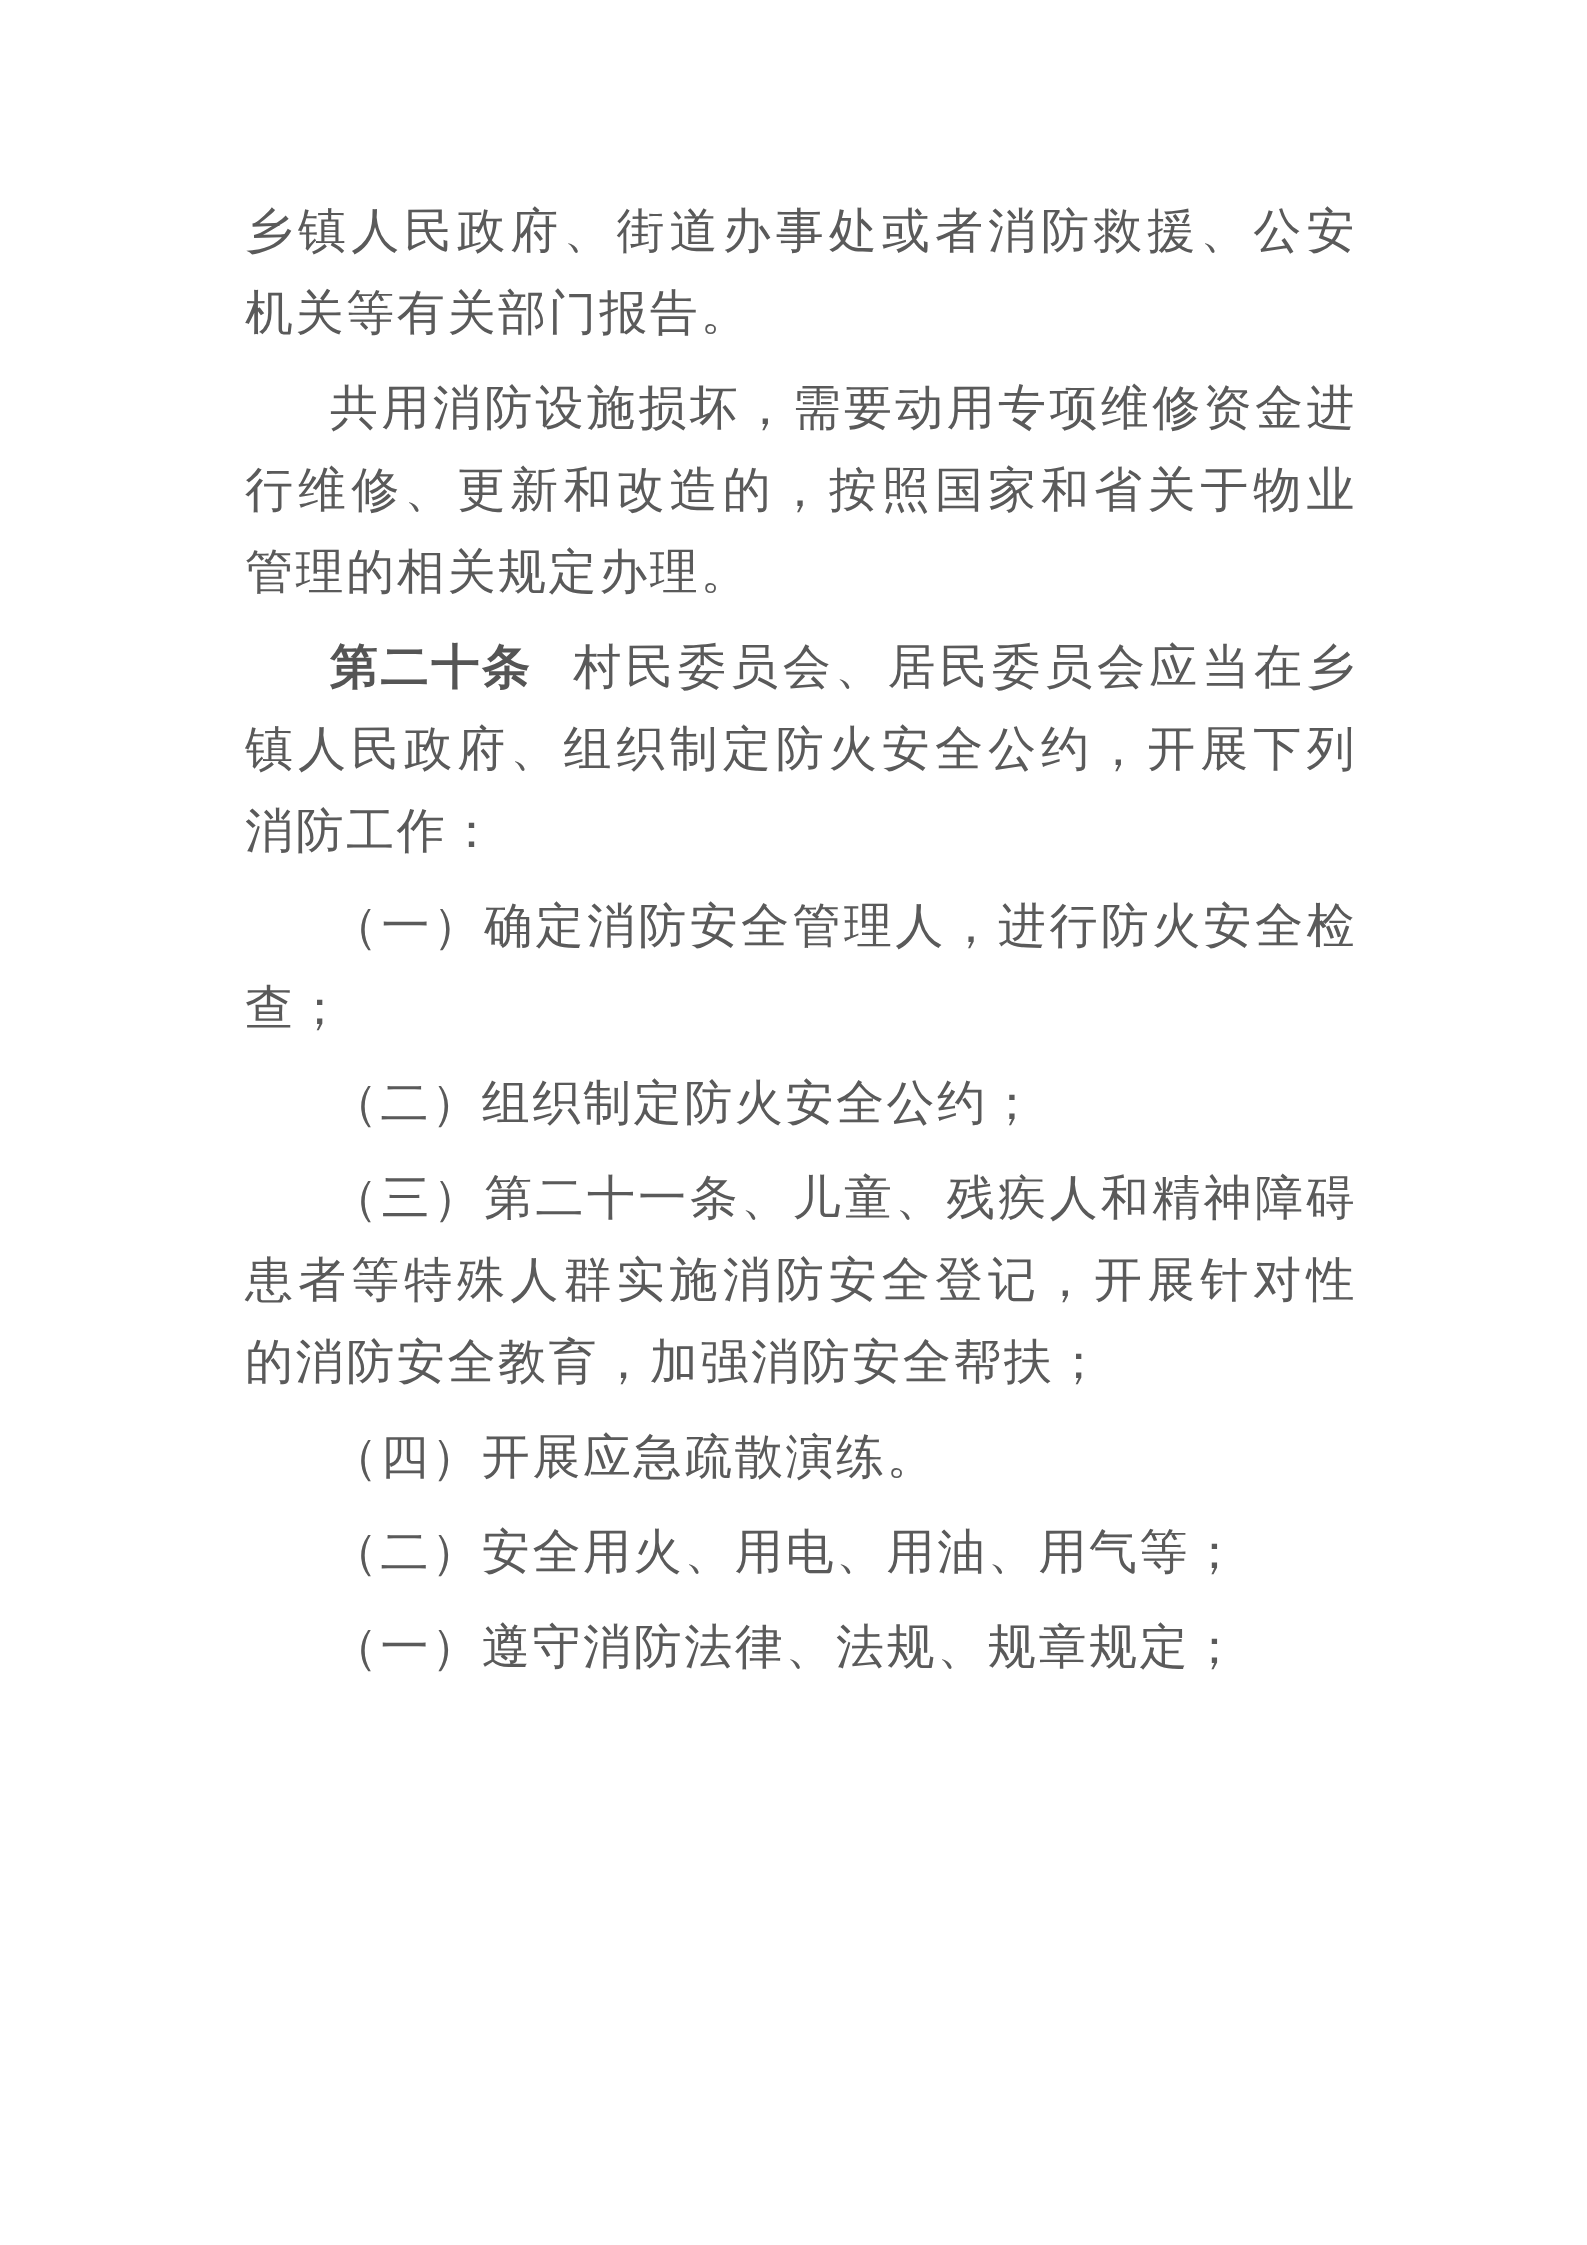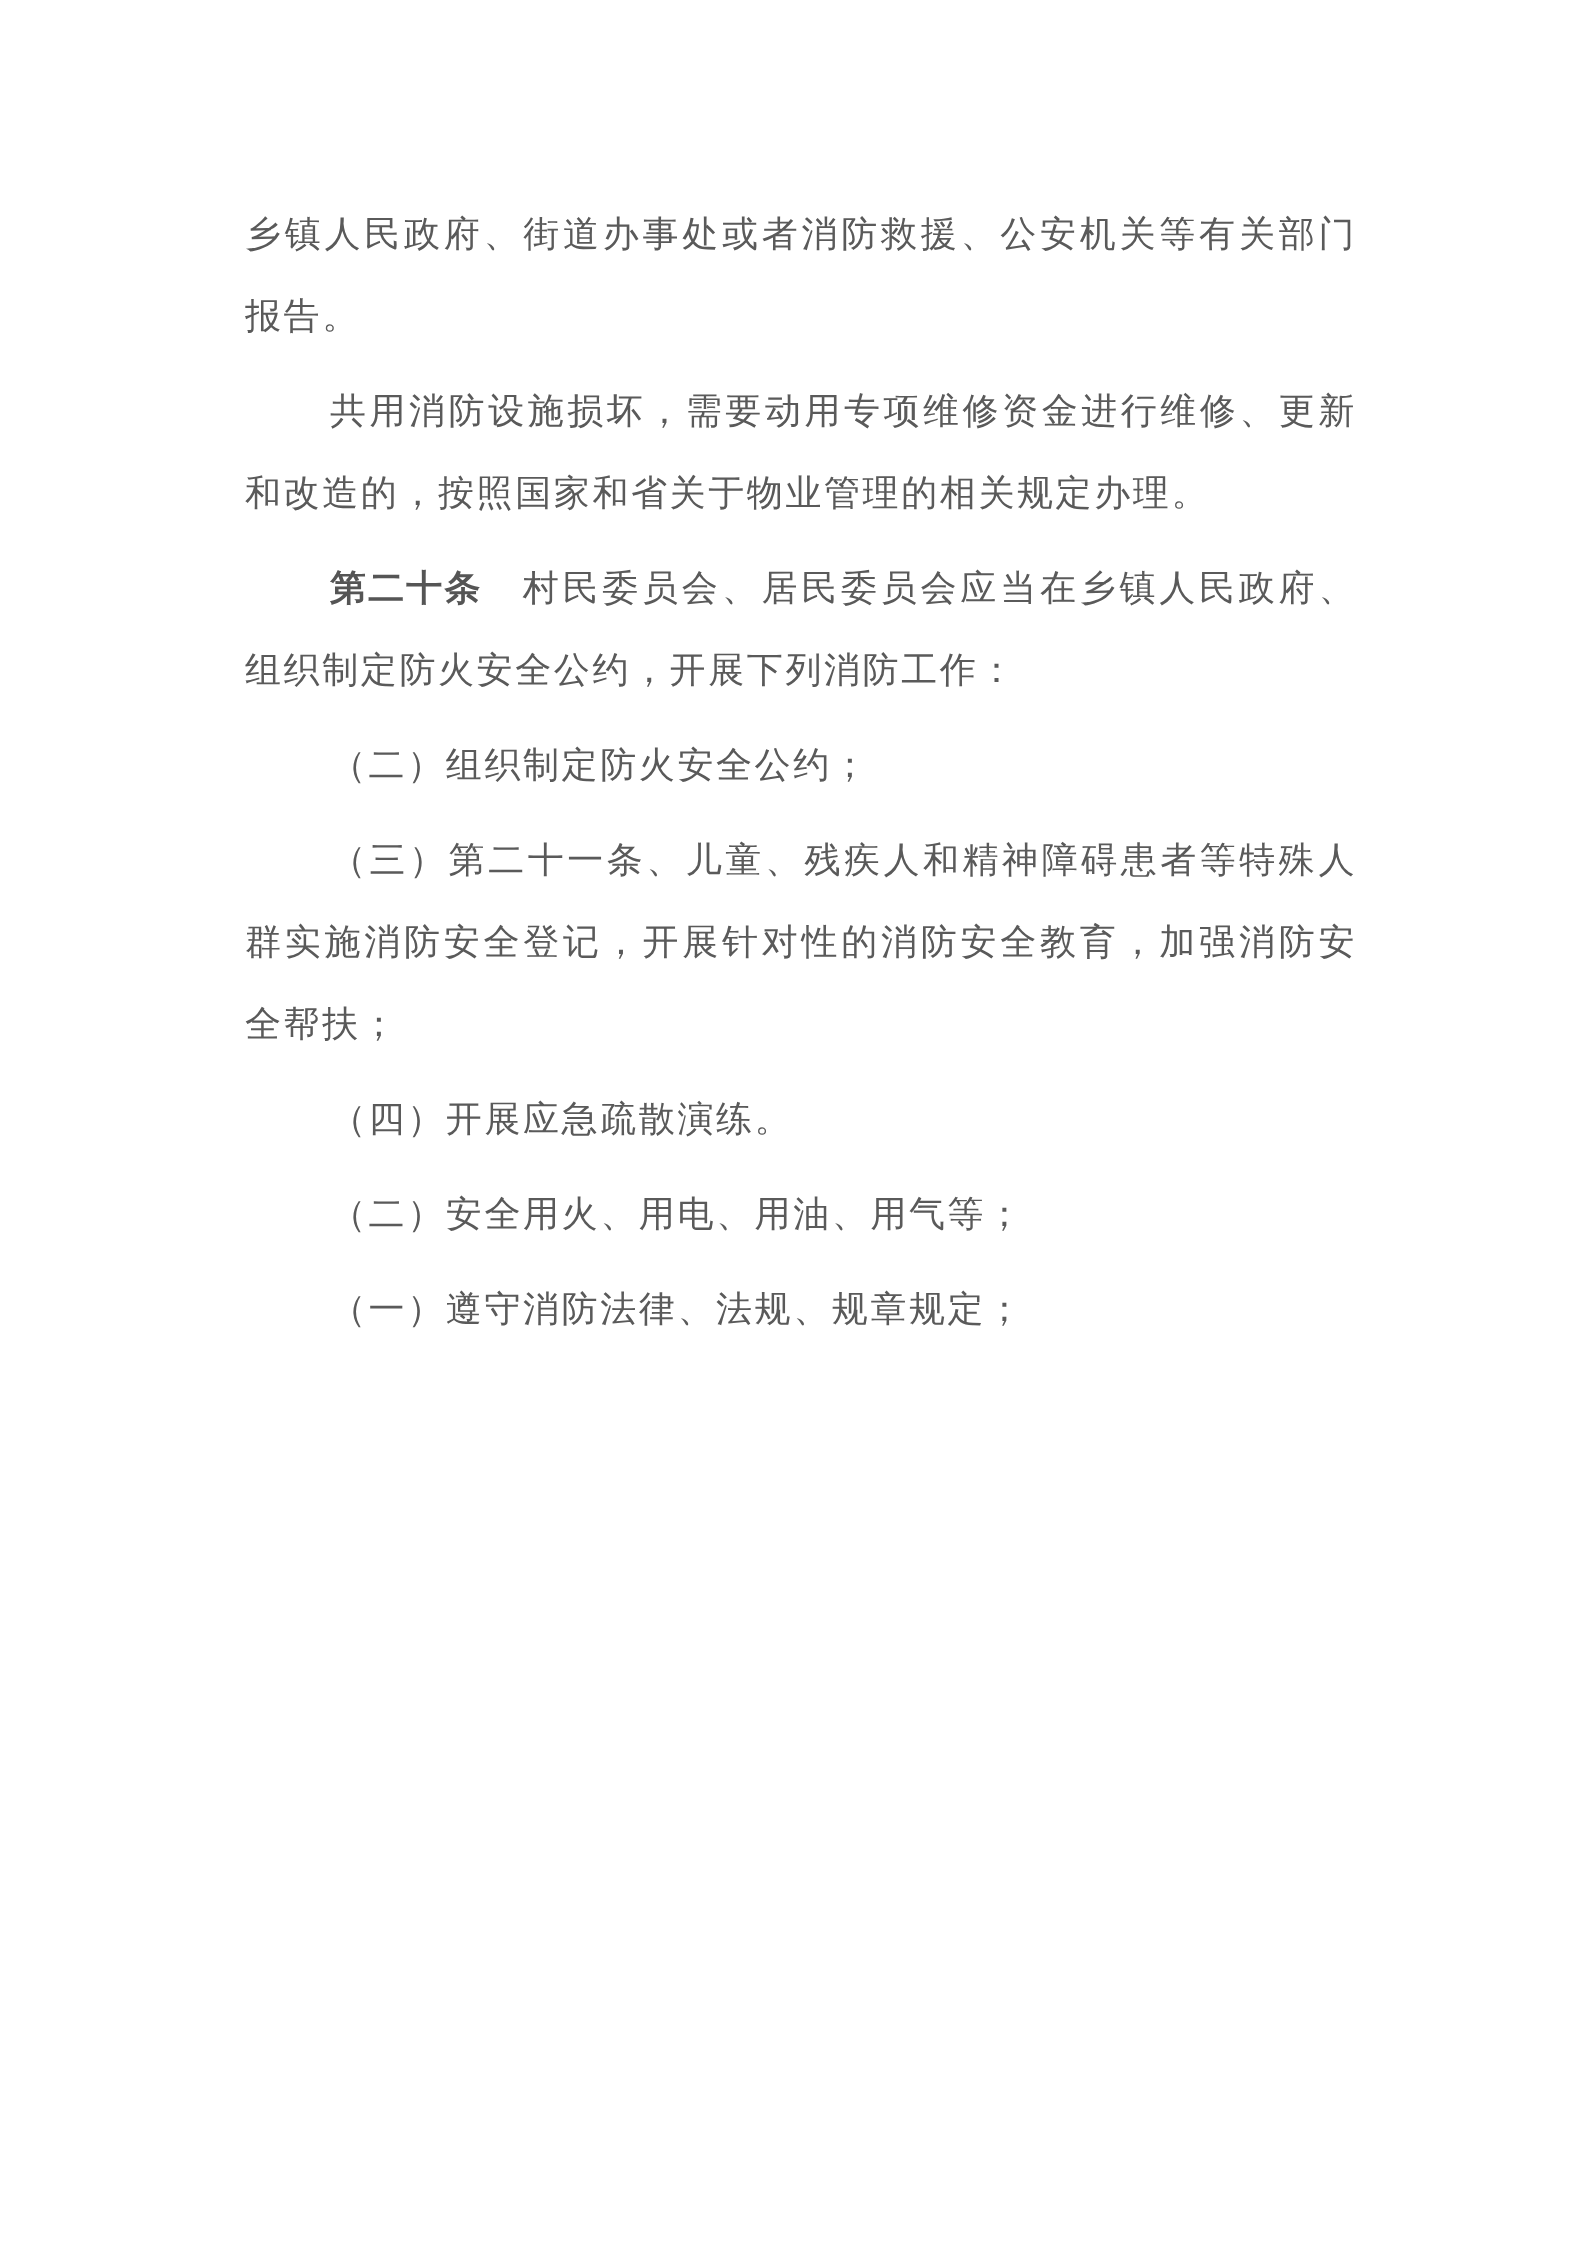--- a/index.html
+++ b/index.html
@@ -11,22 +11,22 @@
       width: 1587px;
       height: 2245px;
       position: relative;
       overflow: hidden;
     }
     .page {
       position: absolute;
       left: 245px;
       top: 193px;
       width: 1112px;
-      font-family: Liberation Serif, serif;
-      font-size: 36px;
+      font-family: Liberation Mono, monospace;
+      font-size: 48px;
       letter-spacing: 2.6px;
       line-height: 82px;
       color: #5a5a5a;
       font-weight: 300;
     }
     .para {
       margin: 0 0 13px 0;
       text-indent: 85px;
       text-align: justify;
       text-justify: inter-character;
@@ -50,20 +50,21 @@
 <div class="page">
   <p class="para noindent">乡镇人民政府、街道办事处或者消防救援、公安机关等有关部门报告。</p>
 
   <p class="para">共用消防设施损坏，需要动用专项维修资金进行维修、更新和改造的，按照国家和省关于物业管理的相关规定办理。</p>
 
 
   <p class="para">
     <span class="article-no">第二十条</span><span>村民委员会、居民委员会应当在乡镇人民政府、组织制定防火安全公约，开展下列消防工作：</span>
   </p>
 
+  <p class="para">（一）确定消防安全管理人，进行防火安全检查；</p>
 
   <p class="para">（二）组织制定防火安全公约；</p>
 
   <p class="para">（三）第二十一条、儿童、残疾人和精神障碍患者等特殊人群实施消防安全登记，开展针对性的消防安全教育，加强消防安全帮扶；</p>
 
   <p class="para">（四）开展应急疏散演练。</p>
 
 
   <p class="para">（二）安全用火、用电、用油、用气等；</p>
 

